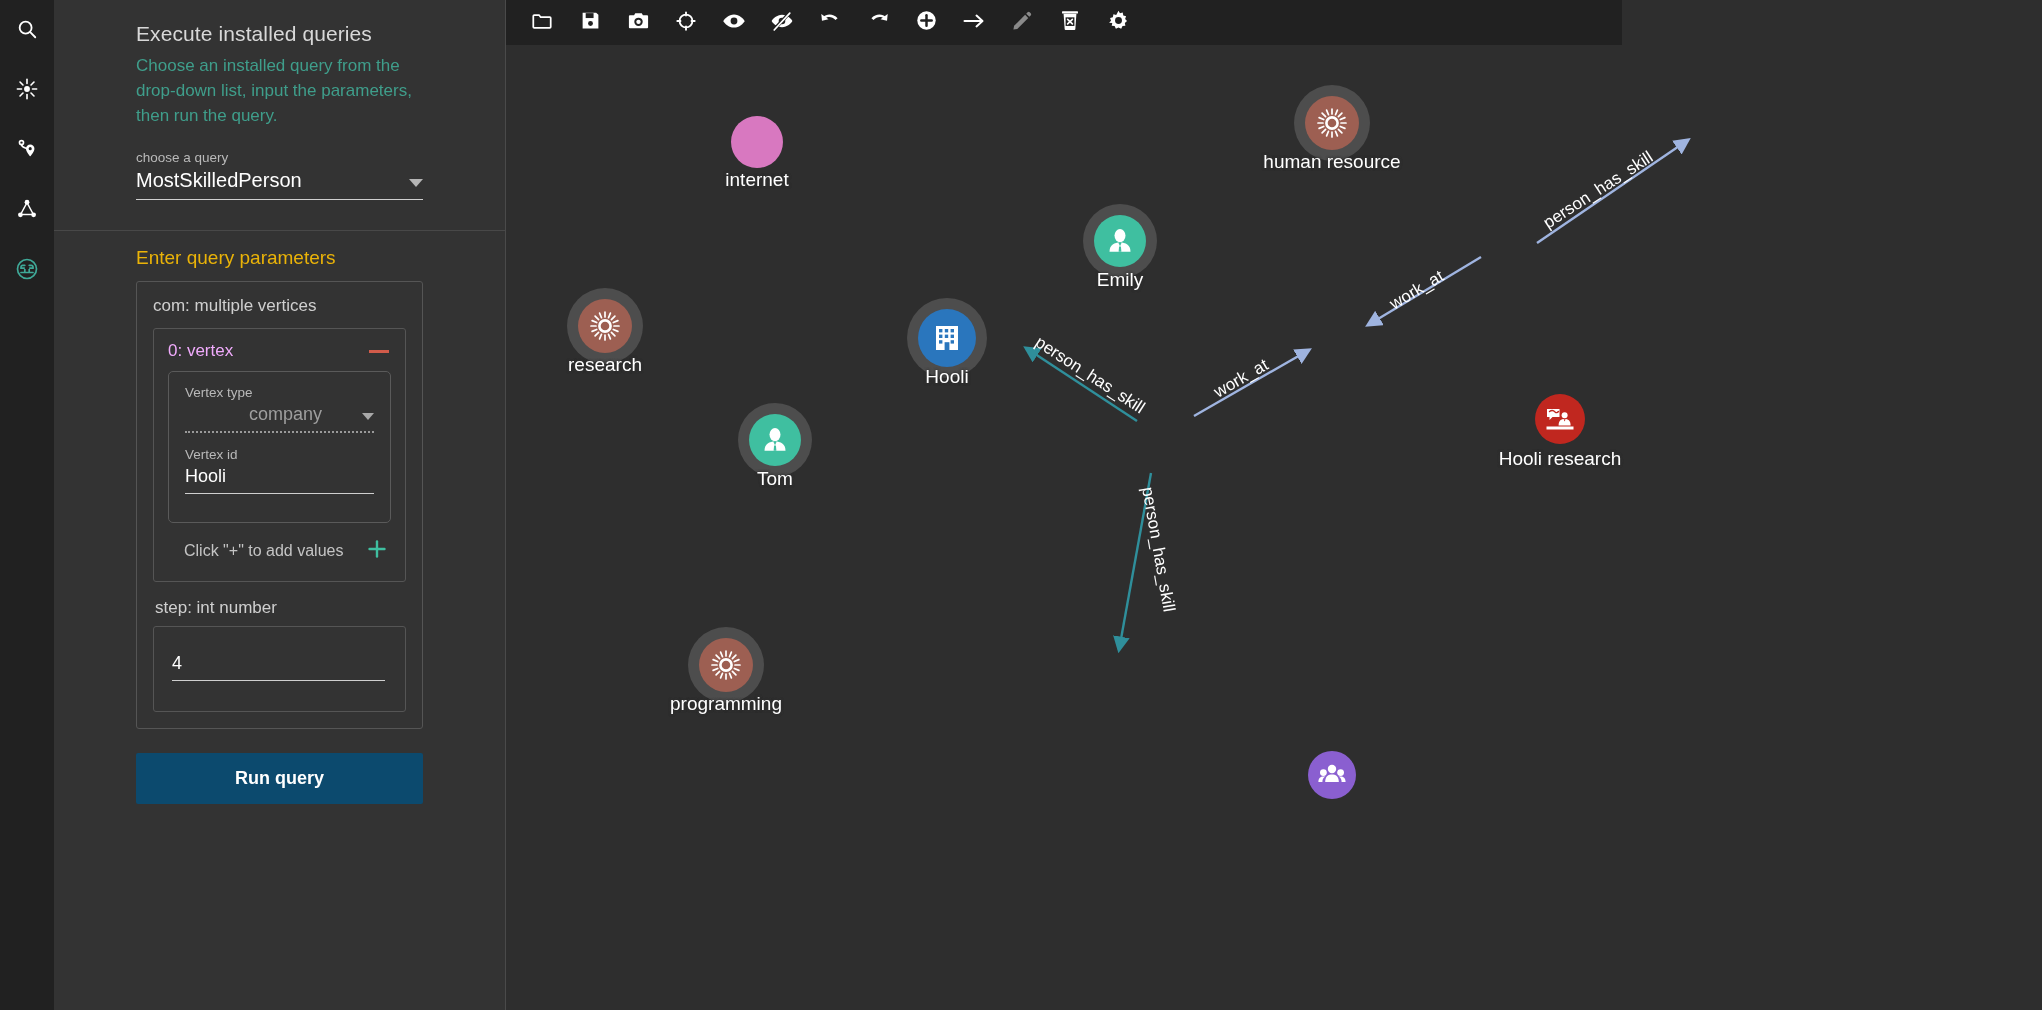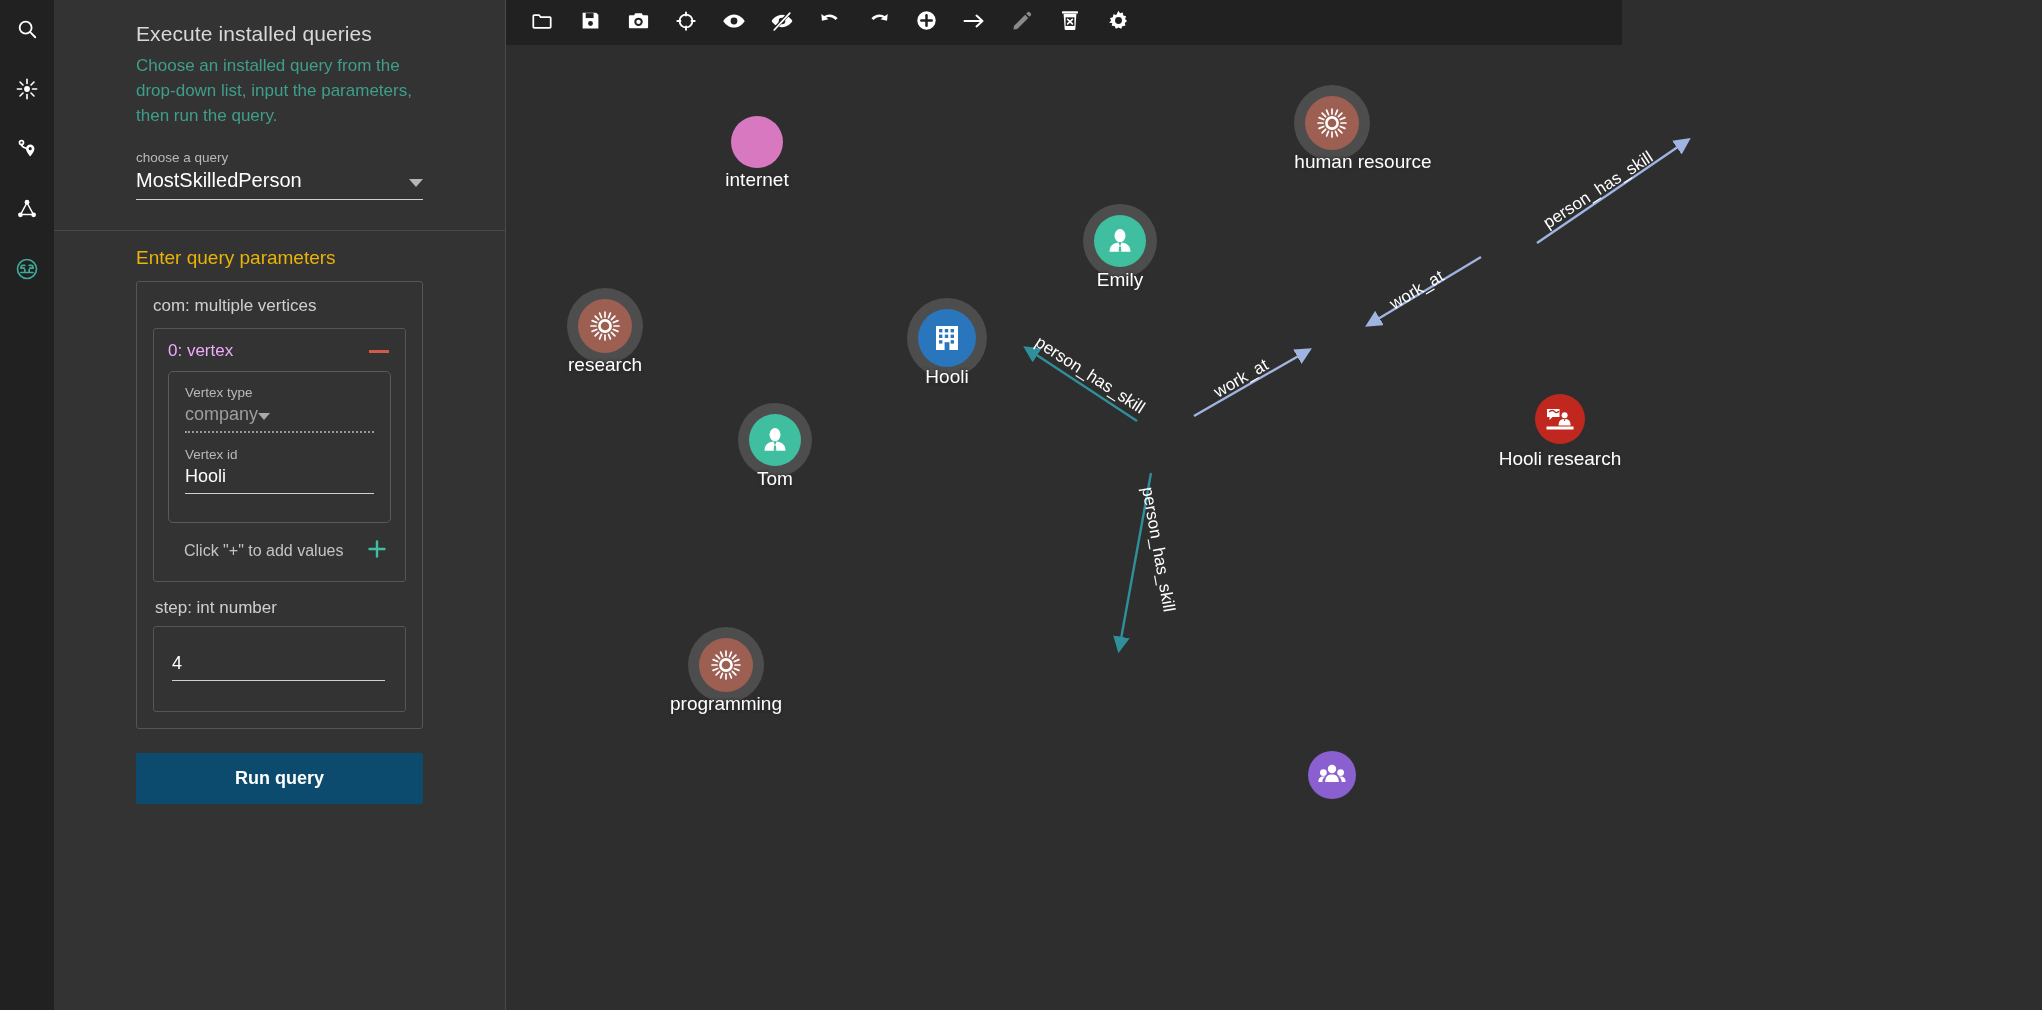--- a/index.html
+++ b/index.html
@@ -85,24 +85,25 @@
     margin-right: 2px;
   }
 
   .box-inner {
     border: 1px solid #5a5a5a; border-radius: 5px;
     padding: 13px 16px 28px 16px;
   }
   .sub-label { font-size: 13.5px; color: #b9b9b9; }
   .dotted-select {
     margin-top: 4px;
-    display: flex; align-items: flex-end; justify-content: flex-start;
+    display: flex; align-items: flex-end; justify-content: flex-end;
     border-bottom: 2px dotted #9a9a9a;
     padding-bottom: 6px;
     cursor: pointer;
+    gap: 40px;
   }
   .dotted-select .val { font-size: 18px; color: #9e9e9e; }
   .caret-sm {
     width: 0; height: 0;
     border-left: 6px solid transparent; border-right: 6px solid transparent;
     border-top: 7px solid #a9a9a9; margin-bottom: 5px;
   }
   .text-field {
     margin-top: 4px;
     border-bottom: 1px solid #cfcfcf;
@@ -583,21 +584,21 @@
               <circle cx="8.6" cy="-2.4" r="3.4" fill="#ffffff"></circle>
               <path d="M-6.8 7 C-6.8 1.4 -3.6 -0.4 0 -0.4 C3.6 -0.4 6.8 1.4 6.8 7 z" fill="#ffffff"></path>
               <path d="M-13.6 7 C-13.6 3 -11.4 1.4 -8.6 1.4 l2 0 C-8.8 2.6 -9.6 4.4 -9.6 7 z" fill="#ffffff"></path>
               <path d="M13.6 7 C13.6 3 11.4 1.4 8.6 1.4 l-2 0 C8.8 2.6 9.6 4.4 9.6 7 z" fill="#ffffff"></path>
             </g>
           </g>
         </g>
       </svg>
 
       <div class="node-label" style="left:251px; top:124px;">internet</div>
-      <div class="node-label" style="left:826px; top:106px;margin-left:31px;">human resource</div>
+      <div class="node-label" style="left:826px; top:106px;">human resource</div>
       <div class="node-label" style="left:614px; top:224px;">Emily</div>
       <div class="node-label" style="left:99px;  top:309px;">research</div>
       <div class="node-label" style="left:441px; top:321px;">Hooli</div>
       <div class="node-label" style="left:269px; top:423px;">Tom</div>
       <div class="node-label" style="left:1054px;top:403px;">Hooli research</div>
       <div class="node-label" style="left:220px; top:648px;">programming</div>
     </div>
   </div>
 </div>
 

